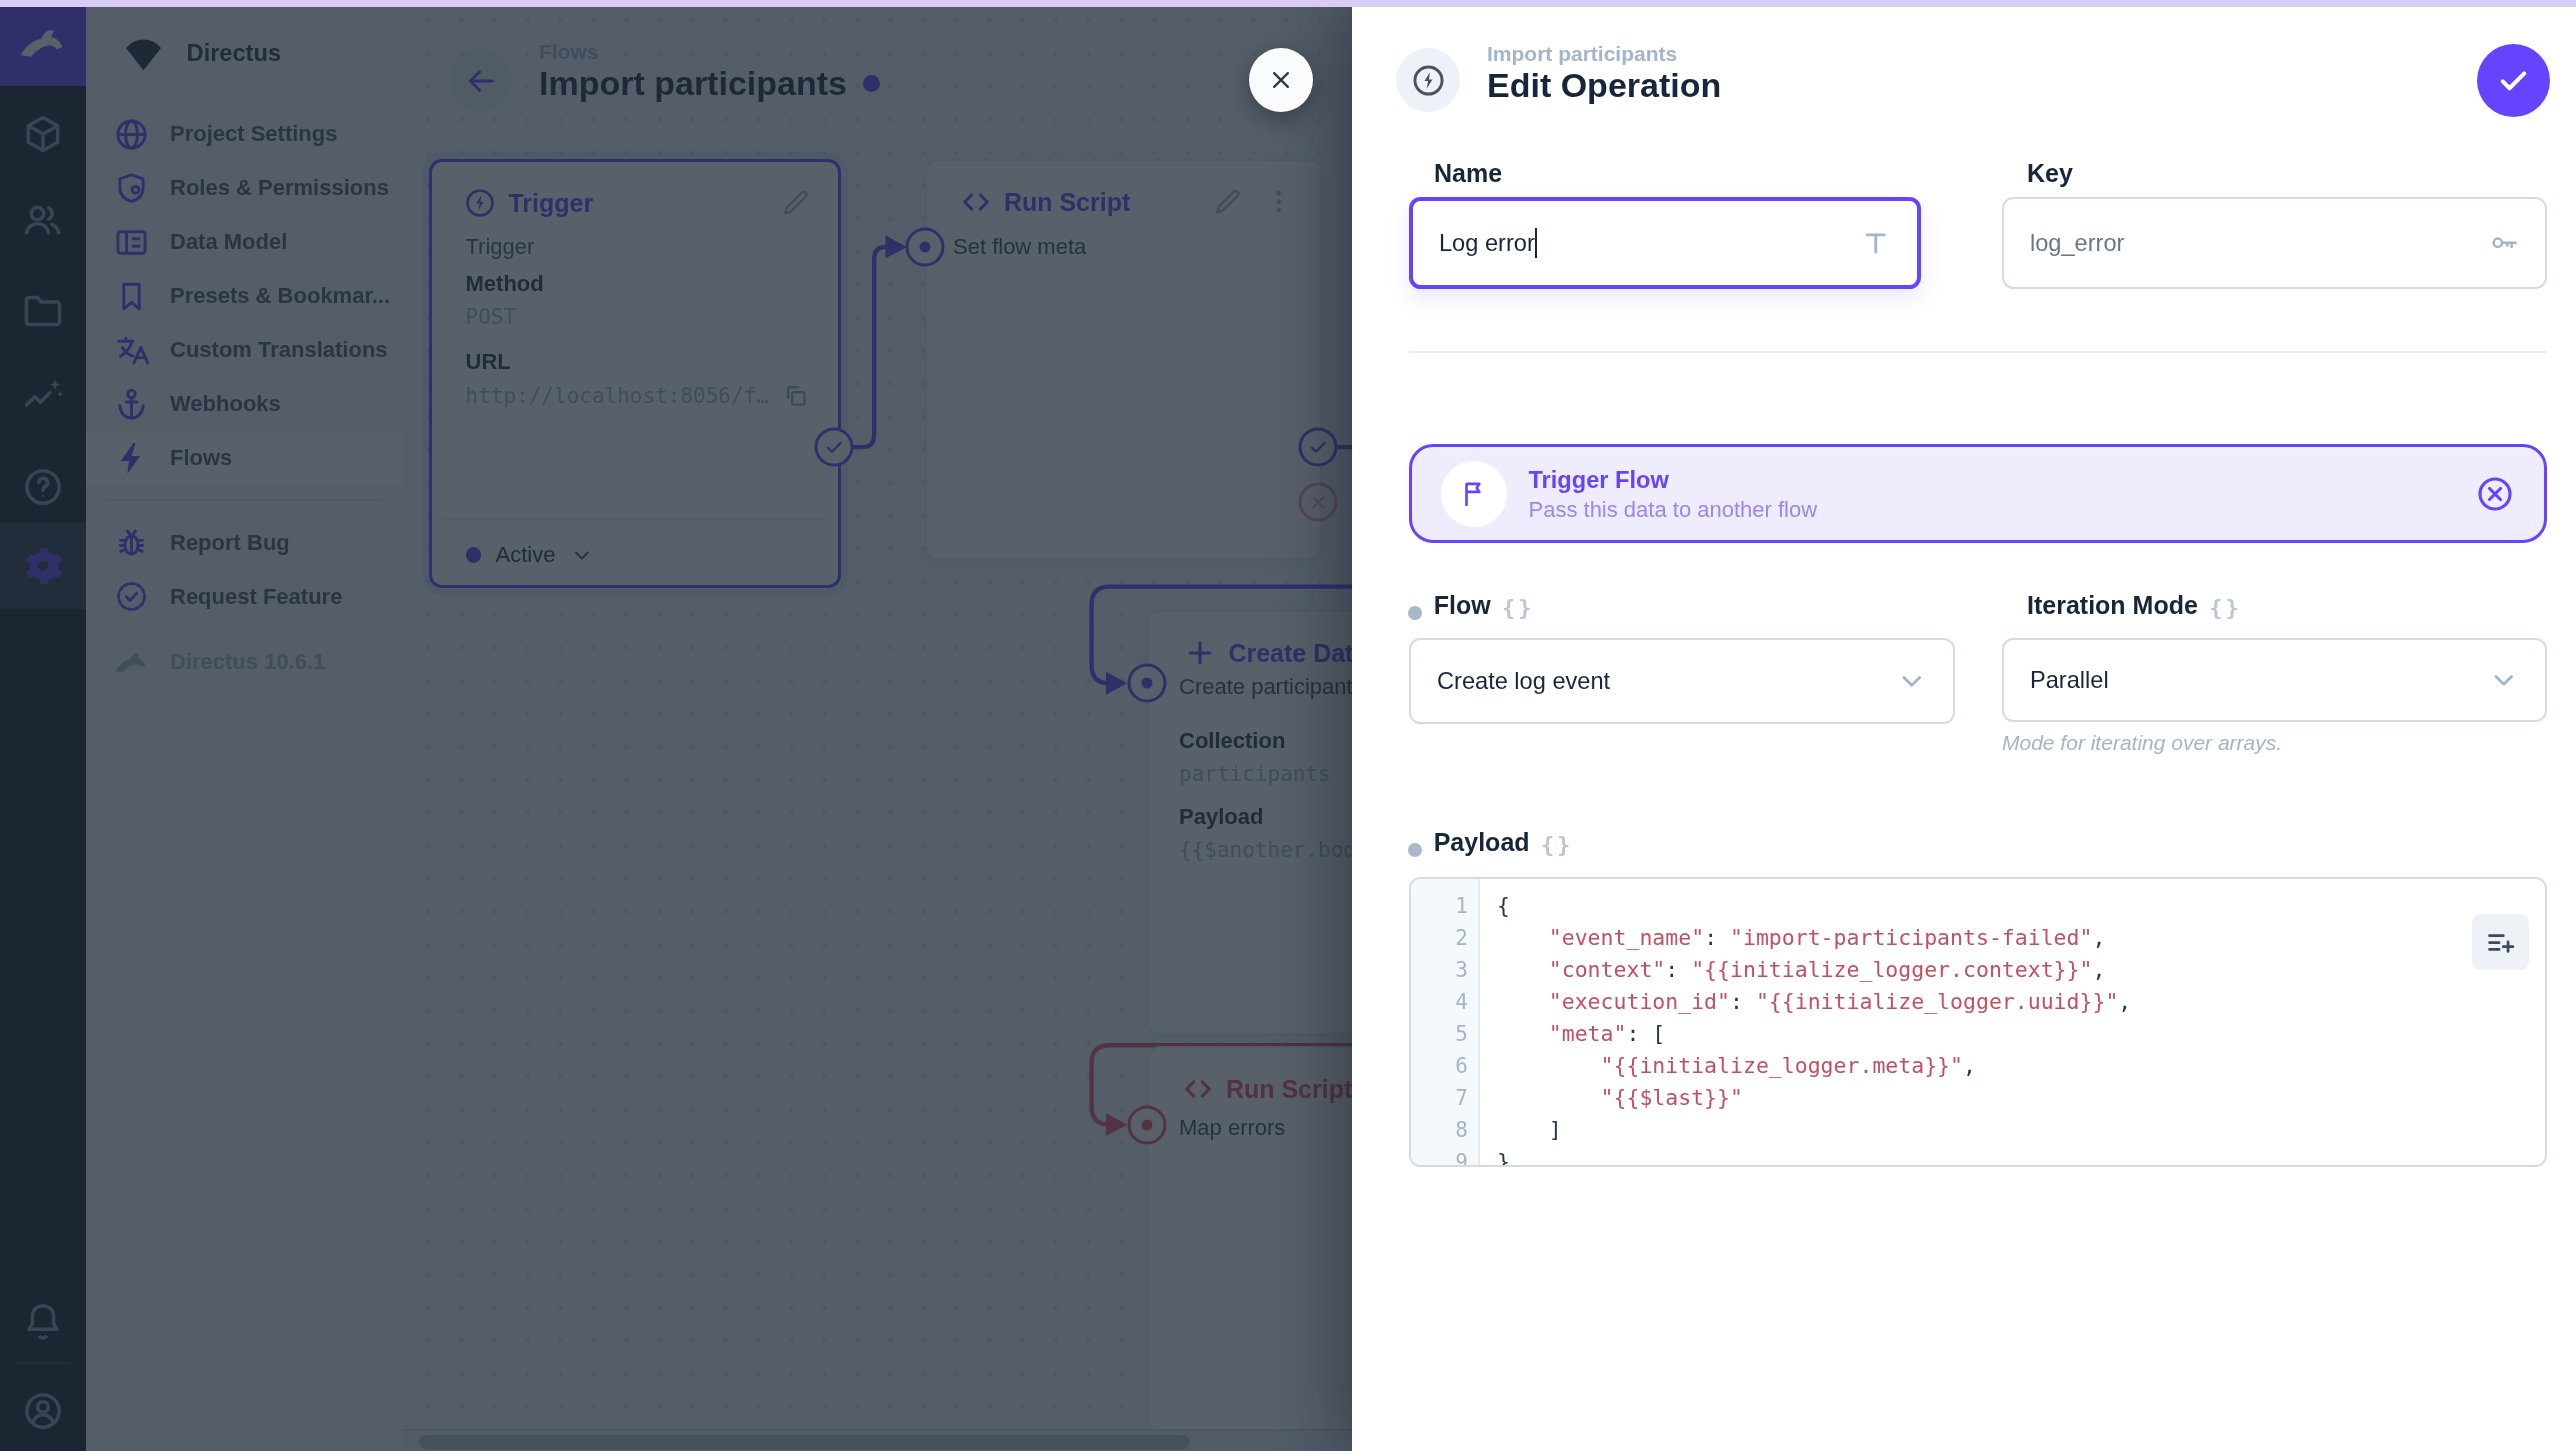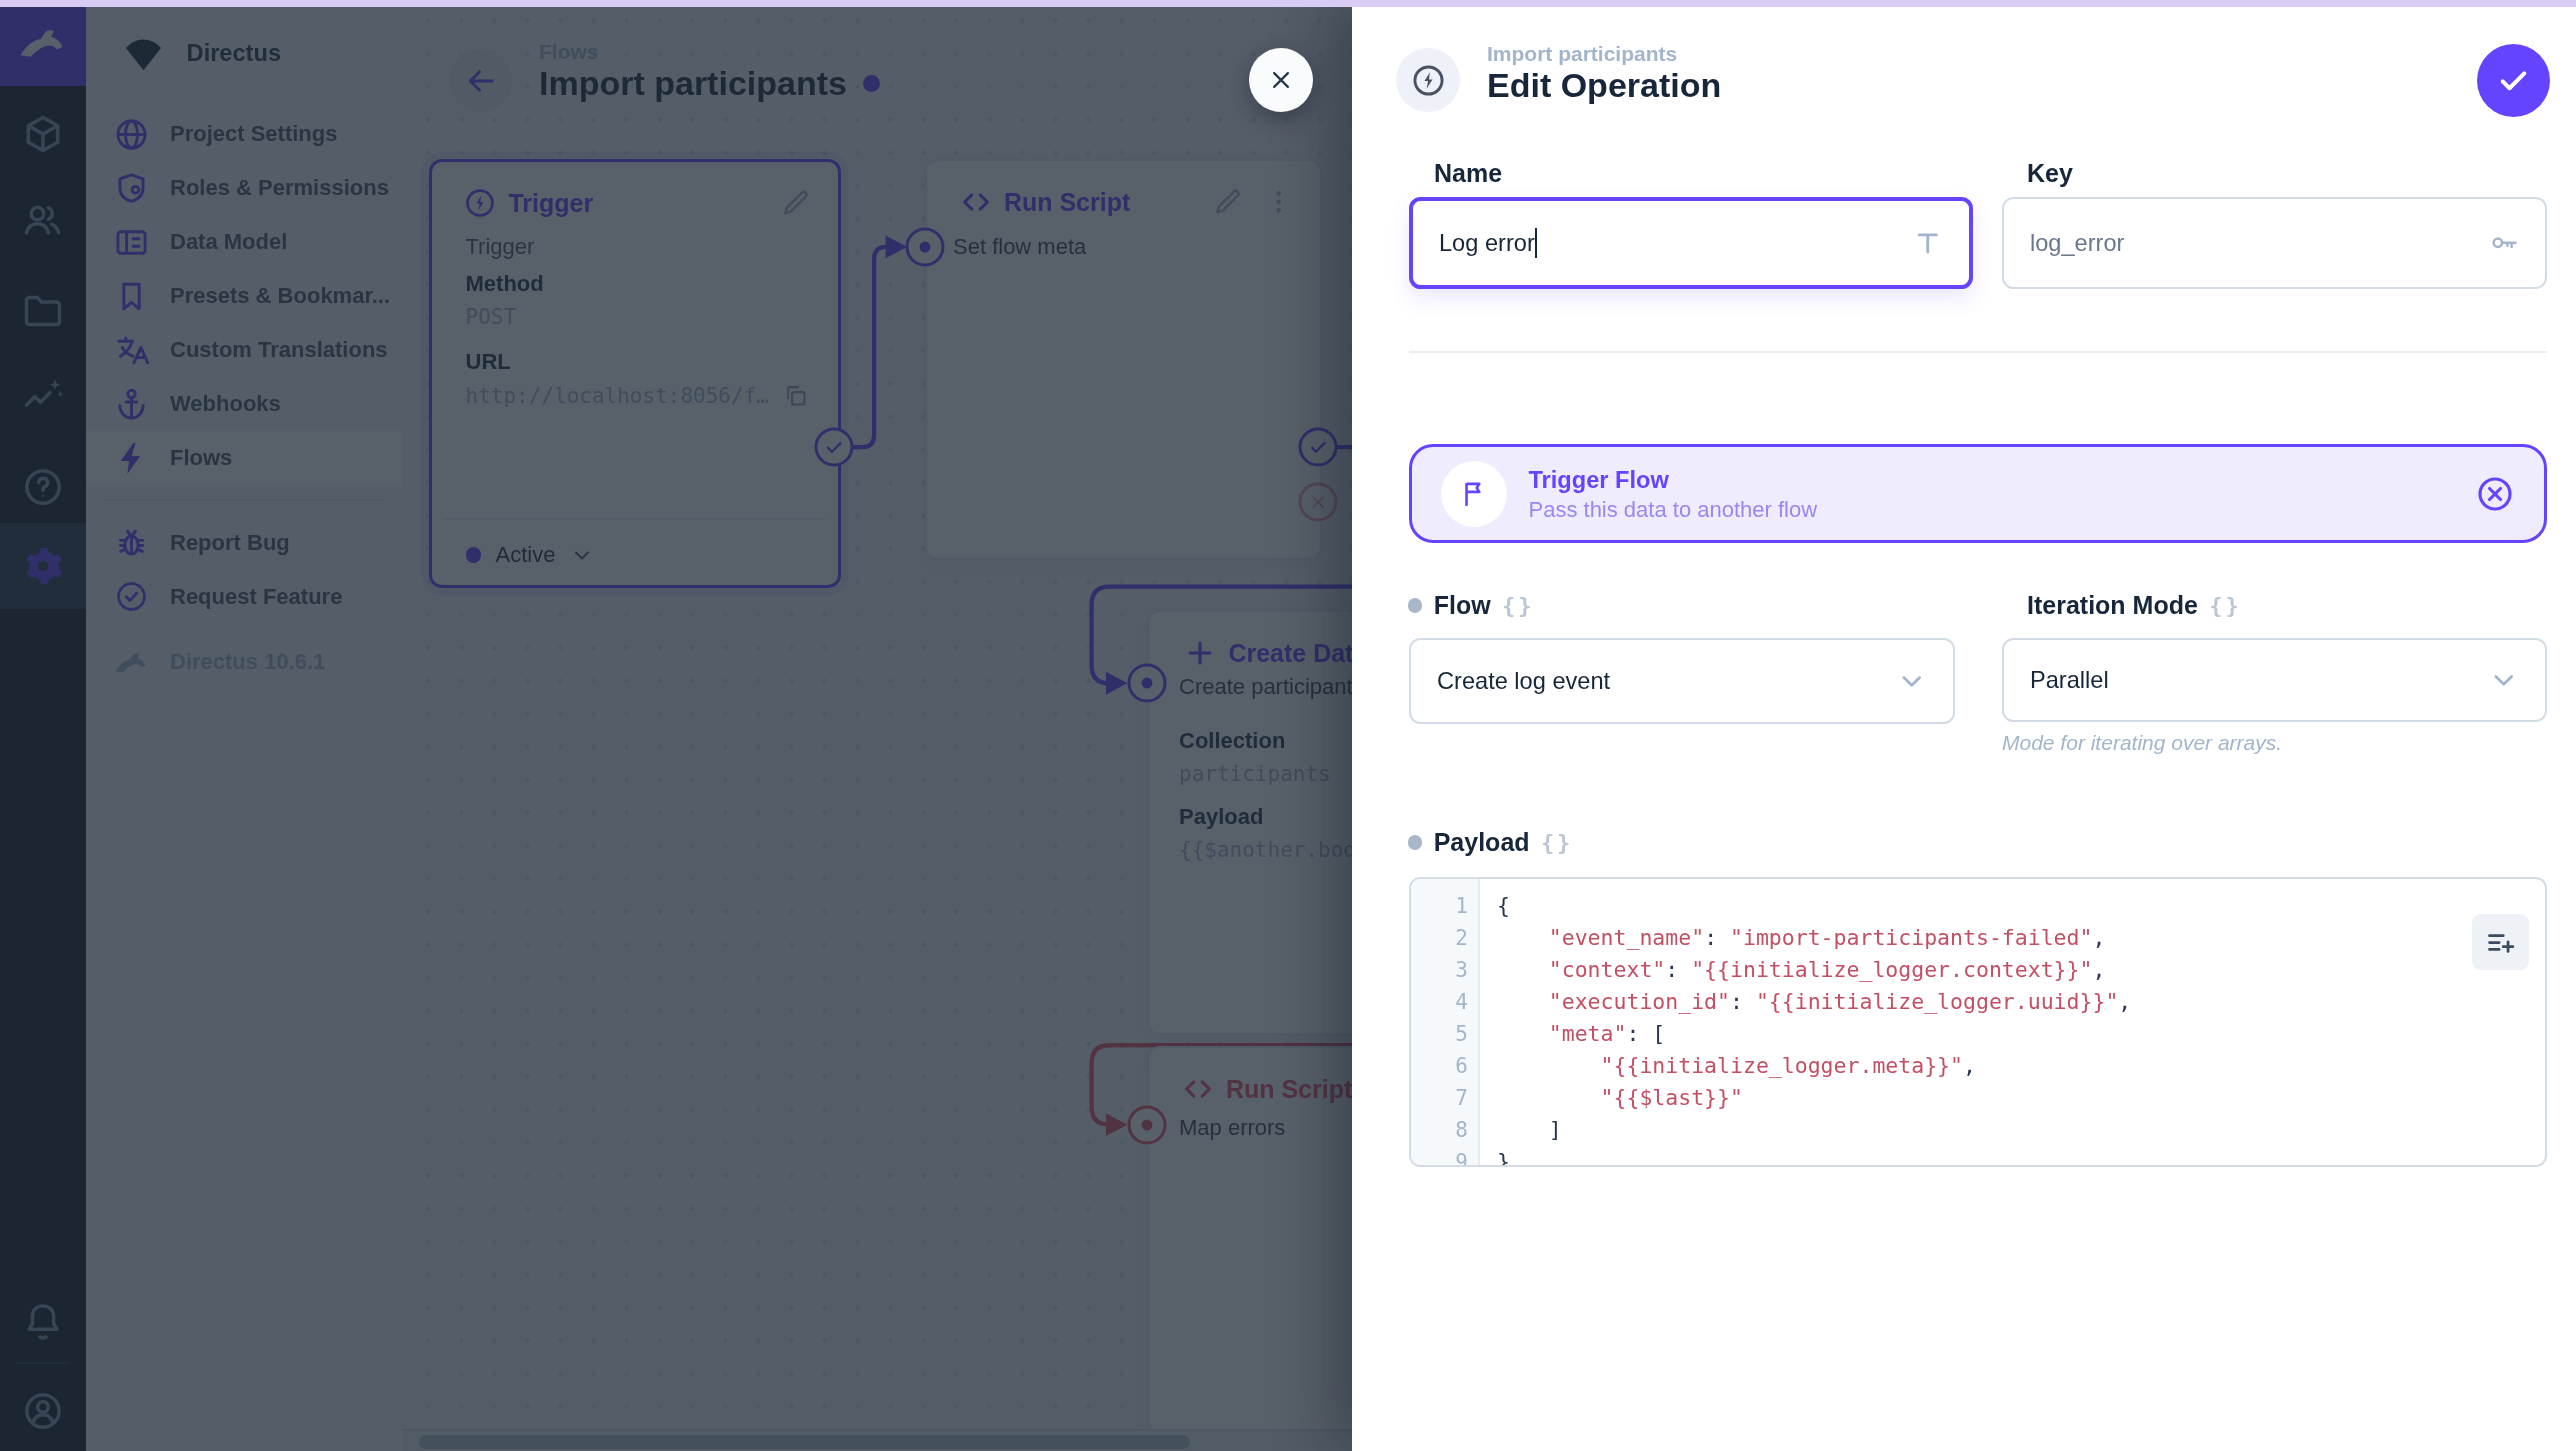--- a/index.html
+++ b/index.html
@@ -88,21 +88,21 @@
           box-shadow:-18.6px 0 57px rgba(12,20,35,.38)}
   .d-avatar{left:44px;top:48px;width:64px;height:64px;border-radius:50%;background:#eef1f8;
             display:flex;align-items:center;justify-content:center;color:#4a5261}
   .d-avatar svg{width:37px;height:37px}
   .d-crumb{left:135px;top:42px;font-size:21px;font-weight:600;color:#a2b5cd}
   .d-title{left:135px;top:66px;font-size:34px;font-weight:700;color:#17263a}
   .d-save{left:1125px;top:44px;width:73px;height:73px;border-radius:50%;background:#6644ff;
           display:flex;align-items:center;justify-content:center;color:#fff;cursor:pointer}
   .d-save svg{width:37px;height:37px}
 
-  .fld-label{position:absolute;display:flex;align-items:center;gap:11.4px;font-size:25px;font-weight:700;color:#17263a}
+  .fld-label{position:absolute;display:flex;align-items:flex-end;gap:11.4px;font-size:25px;font-weight:700;color:#17263a}
   .req-dot{width:14.3px;height:14.3px;border-radius:50%;background:#a9b7c9;margin-left:-26px}
   .braces{font-family:"DejaVu Sans Mono",monospace;font-size:22px;font-weight:600;color:#b9c6d6;letter-spacing:2.9px}
 
   .input{position:absolute;box-sizing:border-box;background:#fff;border:2.9px solid #d3dce6;border-radius:11.4px;
          display:flex;align-items:center;padding:0 26px;font-size:23.6px;color:#17263a}
   .input.focus{border:4.3px solid #6644ff;box-shadow:0 10px 21.5px rgba(102,68,255,.12)}
   .input .tail{margin-left:auto;color:#a2b5cd}
   .input .tail svg{width:31.5px;height:31.5px}
   .input .val{white-space:pre}
   .input .val.gray{color:#68778d}
@@ -602,21 +602,21 @@
     <div class="abs d-title">Edit Operation</div>
     <div class="abs d-save">
       <svg class="ic" viewBox="0 0 52 52" width="37" height="37">
           <use href="#i-check"></use>
         </svg>
     </div>
 
     <div class="fld-label" style="left:82px;top:159px">
       <span>Name</span>
     </div>
-    <div class="input focus" style="left:57px;top:197px;width:564px;height:92px">
+    <div class="input focus" style="left:57px;top:197px;width:512px;height:92px">
       <span class="val">Log error</span>
         <span class="caret"></span>
       <span class="tail">
           <svg class="ic" viewBox="0 0 44 44" width="31.5" height="31.5">
             <use href="#i-text-t"></use>
           </svg>
         </span>
     </div>
     <div class="fld-label" style="left:675px;top:159px">
       <span>Key</span>

